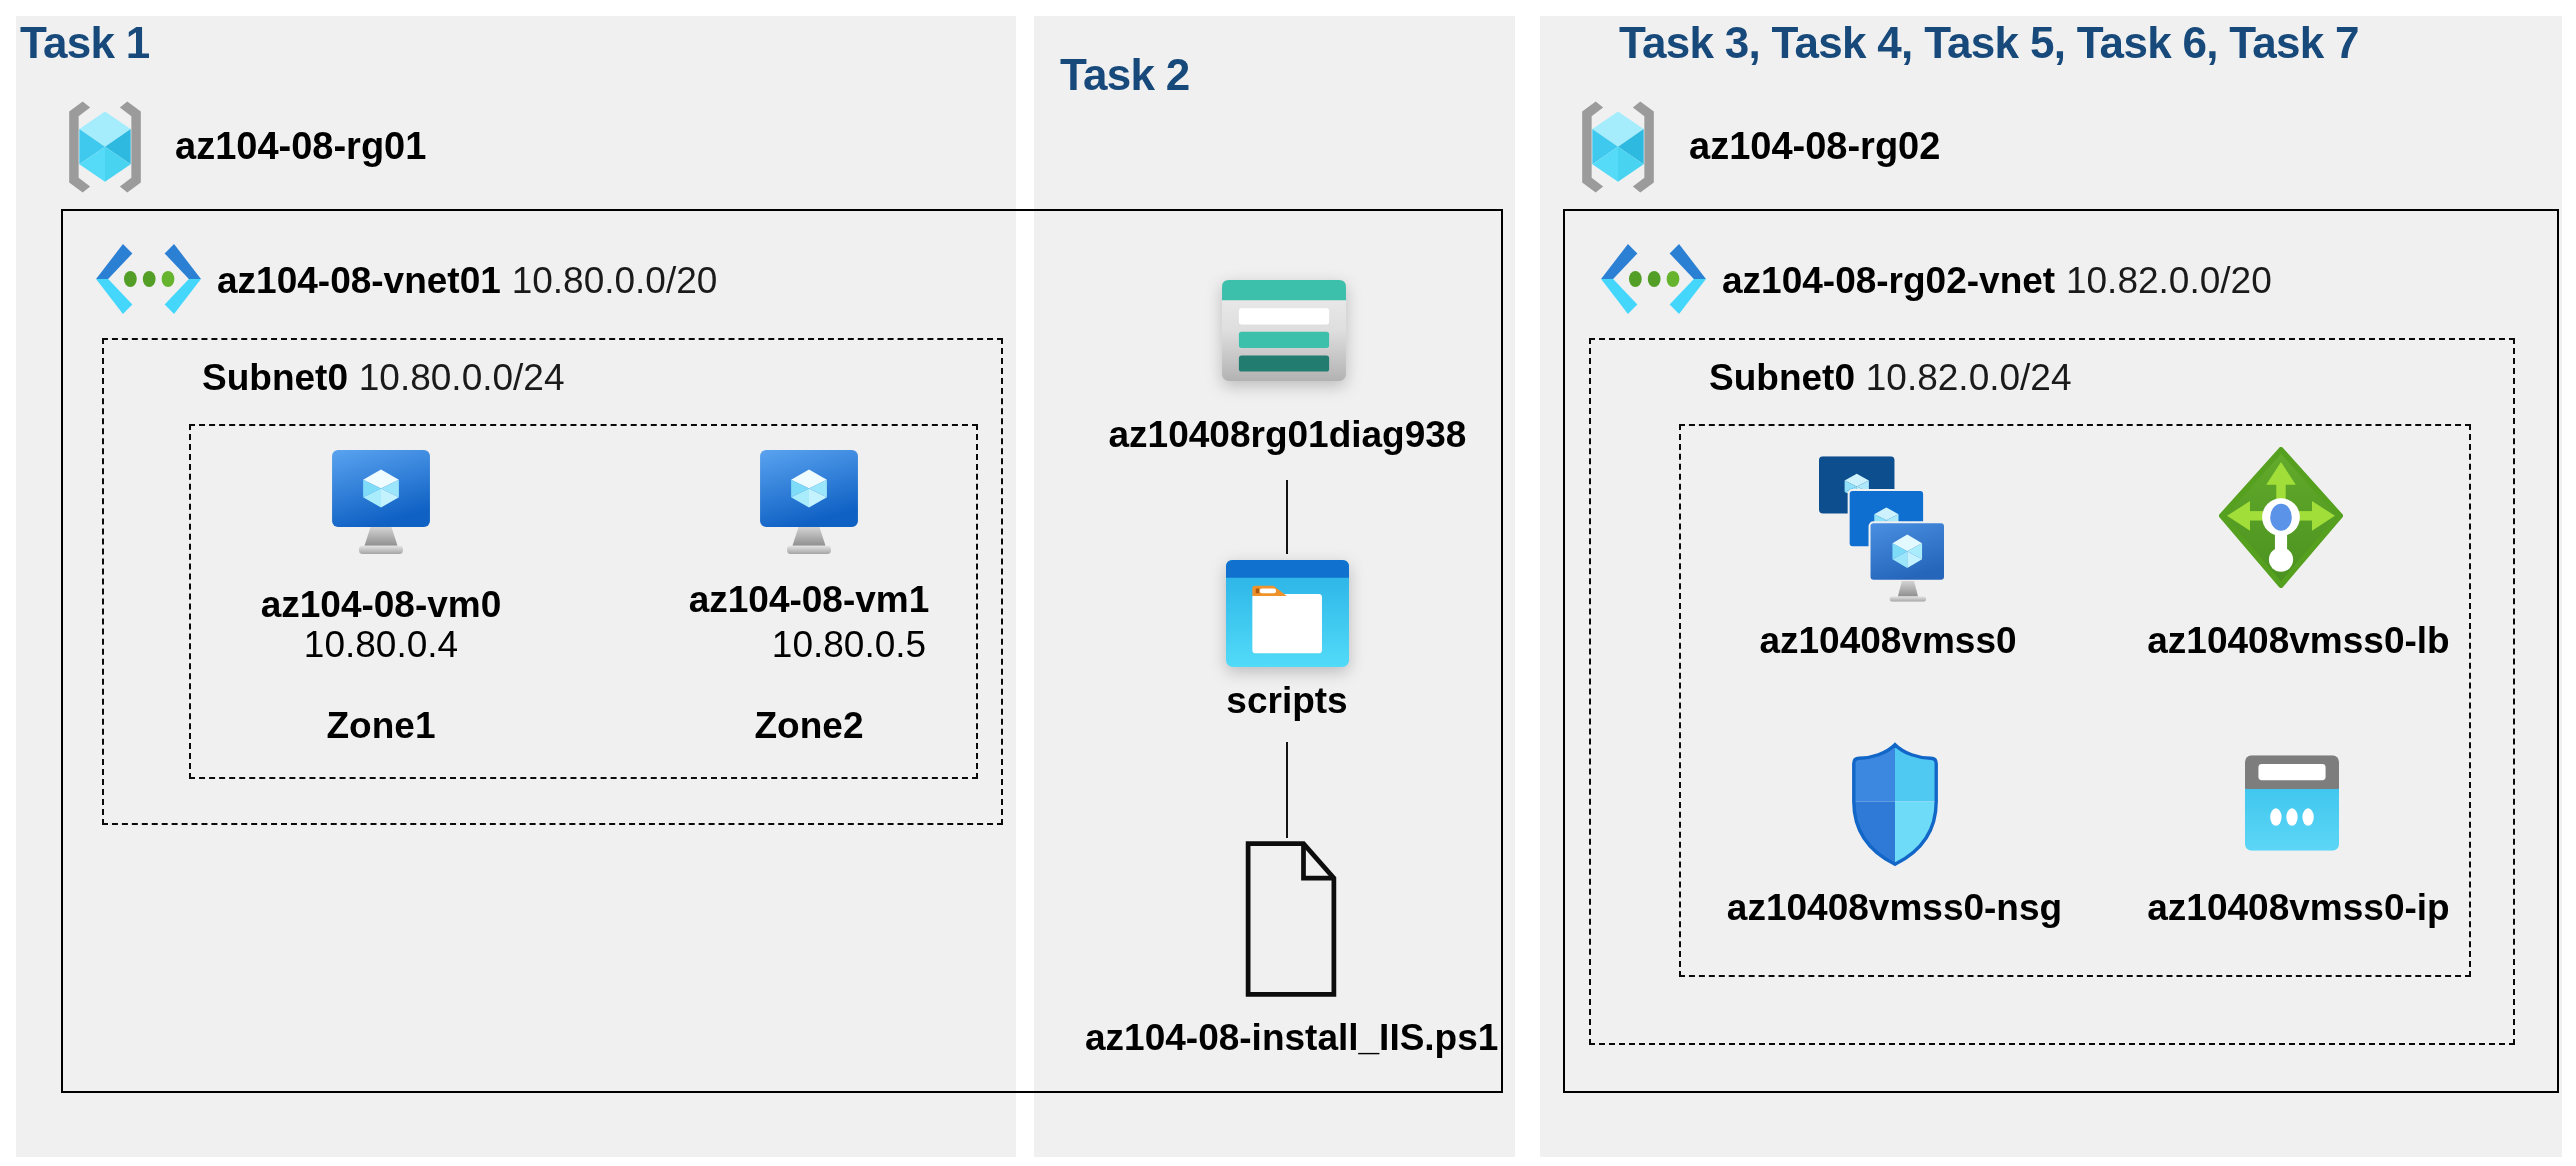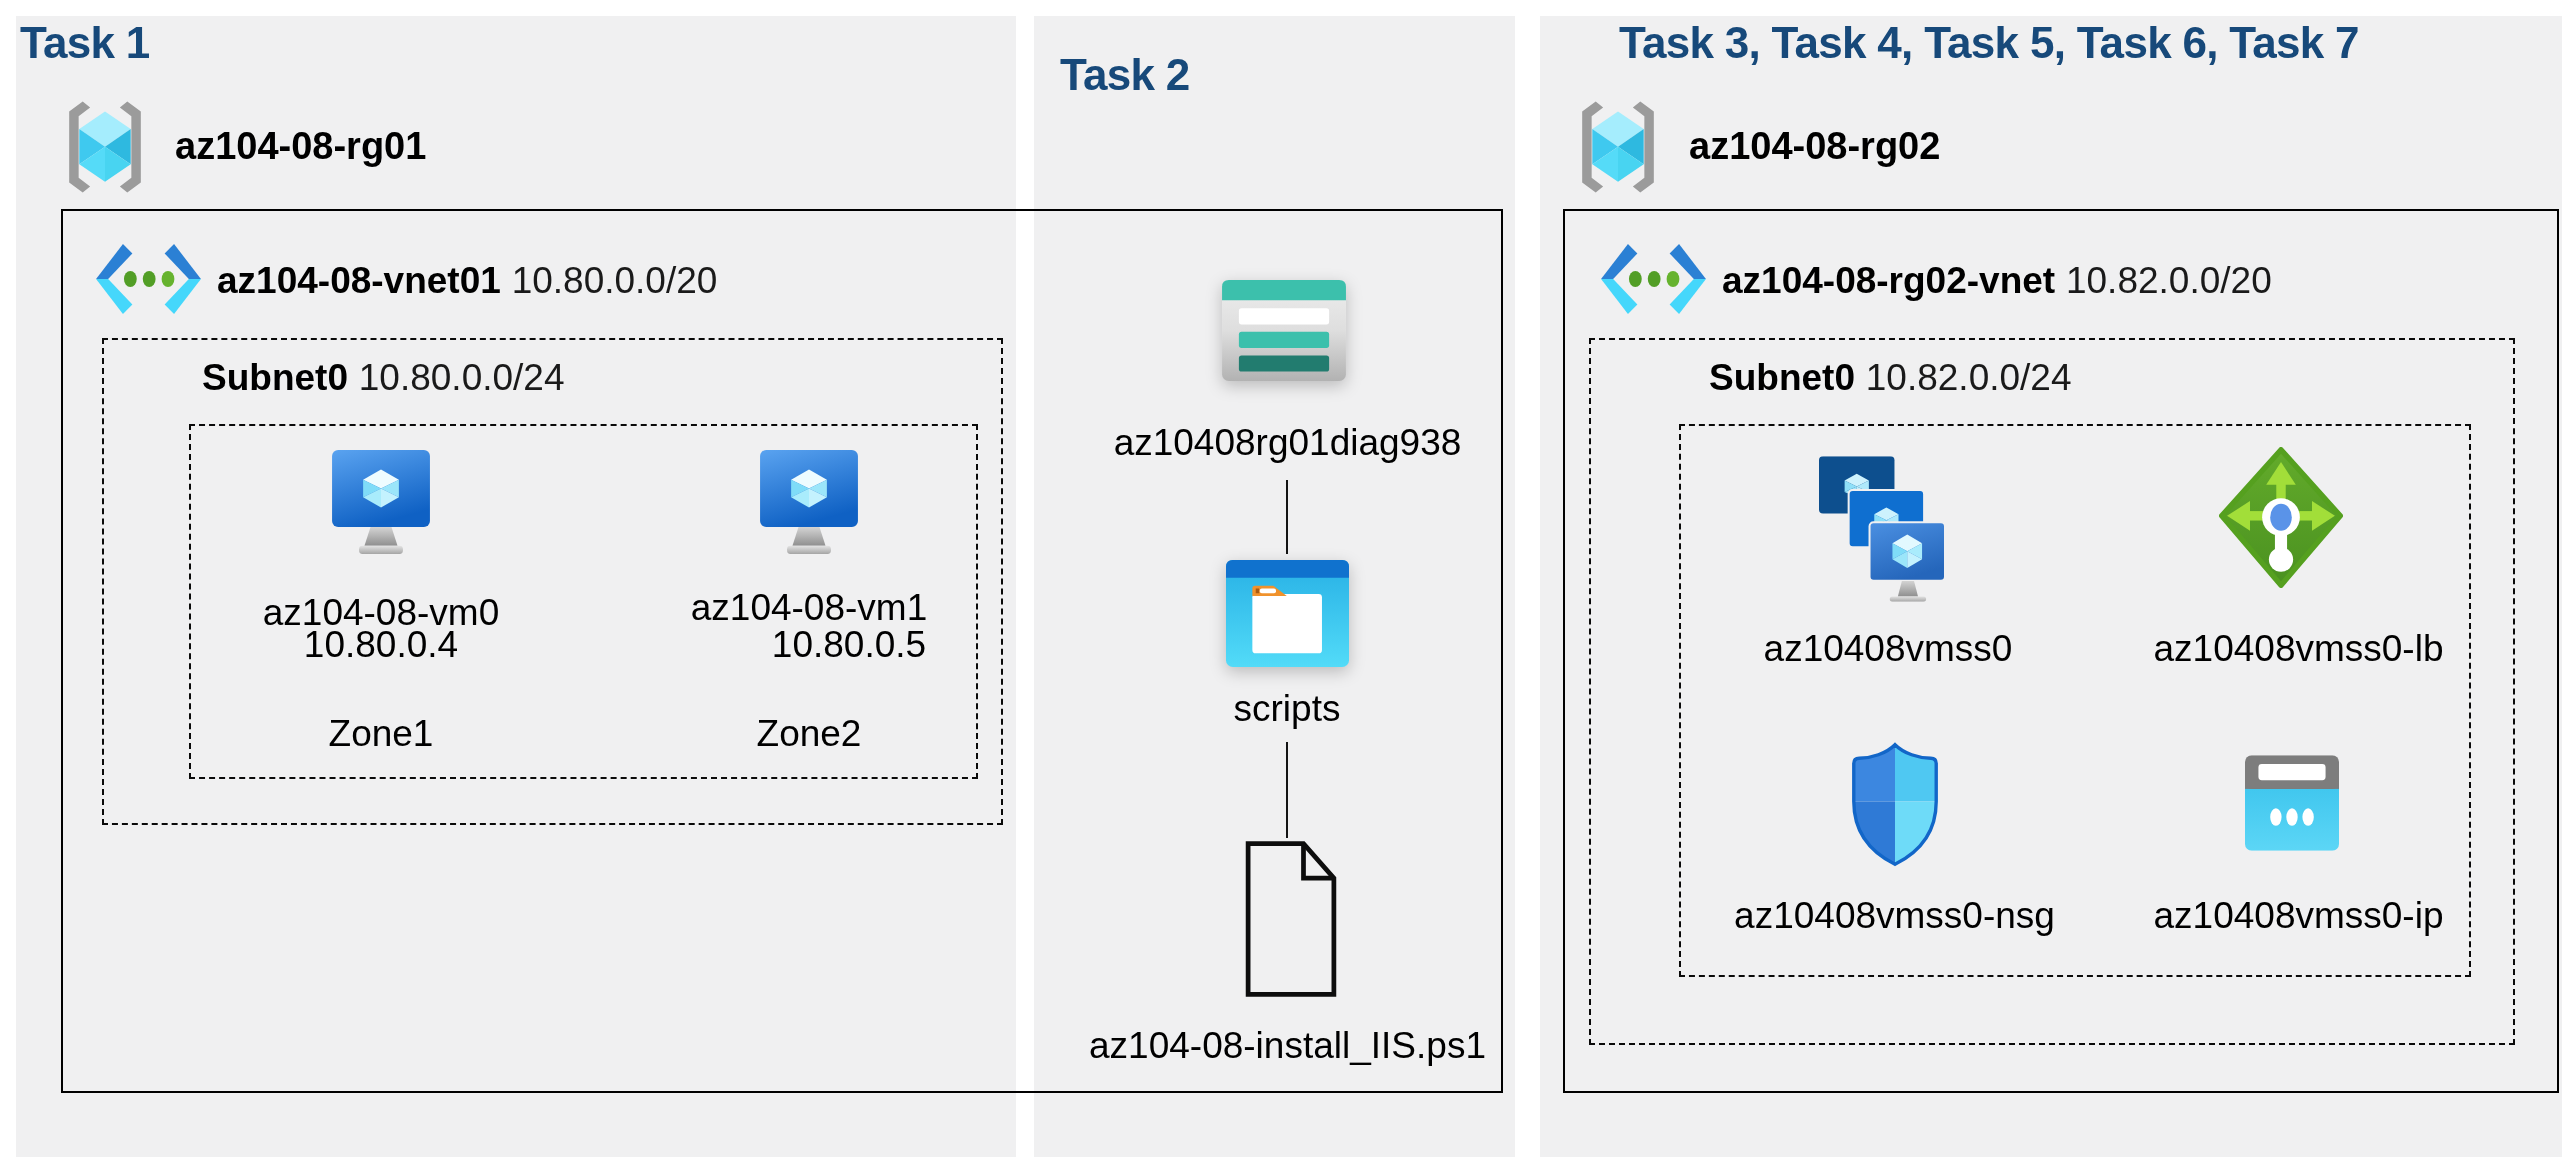--- a/index.html
+++ b/index.html
@@ -3,21 +3,21 @@
 <meta charset="utf-8">
 <style>
   html,body{margin:0;padding:0;background:#ffffff;}
   body{width:2576px;height:1166px;position:relative;font-family:"Liberation Sans","DejaVu Sans",sans-serif;overflow:hidden;}
   .abs{position:absolute;}
   .panel{position:absolute;top:16px;height:1141px;background:#f0f0f1;}
   .task-title{position:absolute;font-size:44px;font-weight:bold;color:#17497a;letter-spacing:-0.7px;white-space:nowrap;}
   .solid-box{position:absolute;border:2.7px solid #000;}
   .dashed-box{position:absolute;border:2px dashed #0a0a0a;}
   .lbl{position:absolute;font-size:37px;color:#000;white-space:nowrap;line-height:37px;}
-  .lbl-bold{font-weight:normal;margin-top:8px;}
+  .lbl-bold{font-weight:bold;}
   .lbl-center{text-align:center;}
   .nm{font-weight:bold;color:#000;}
   .cd{font-weight:normal;color:#1a1a1a;margin-left:10.8px;}
   .rg-label{font-size:38px;line-height:38px;font-weight:bold;}
   .vline{position:absolute;width:2px;background:#141414;}
   .shadowed{filter:drop-shadow(0 5.4px 8px rgba(0,0,0,0.22));}
 </style>
 </head>
 <body>
 

